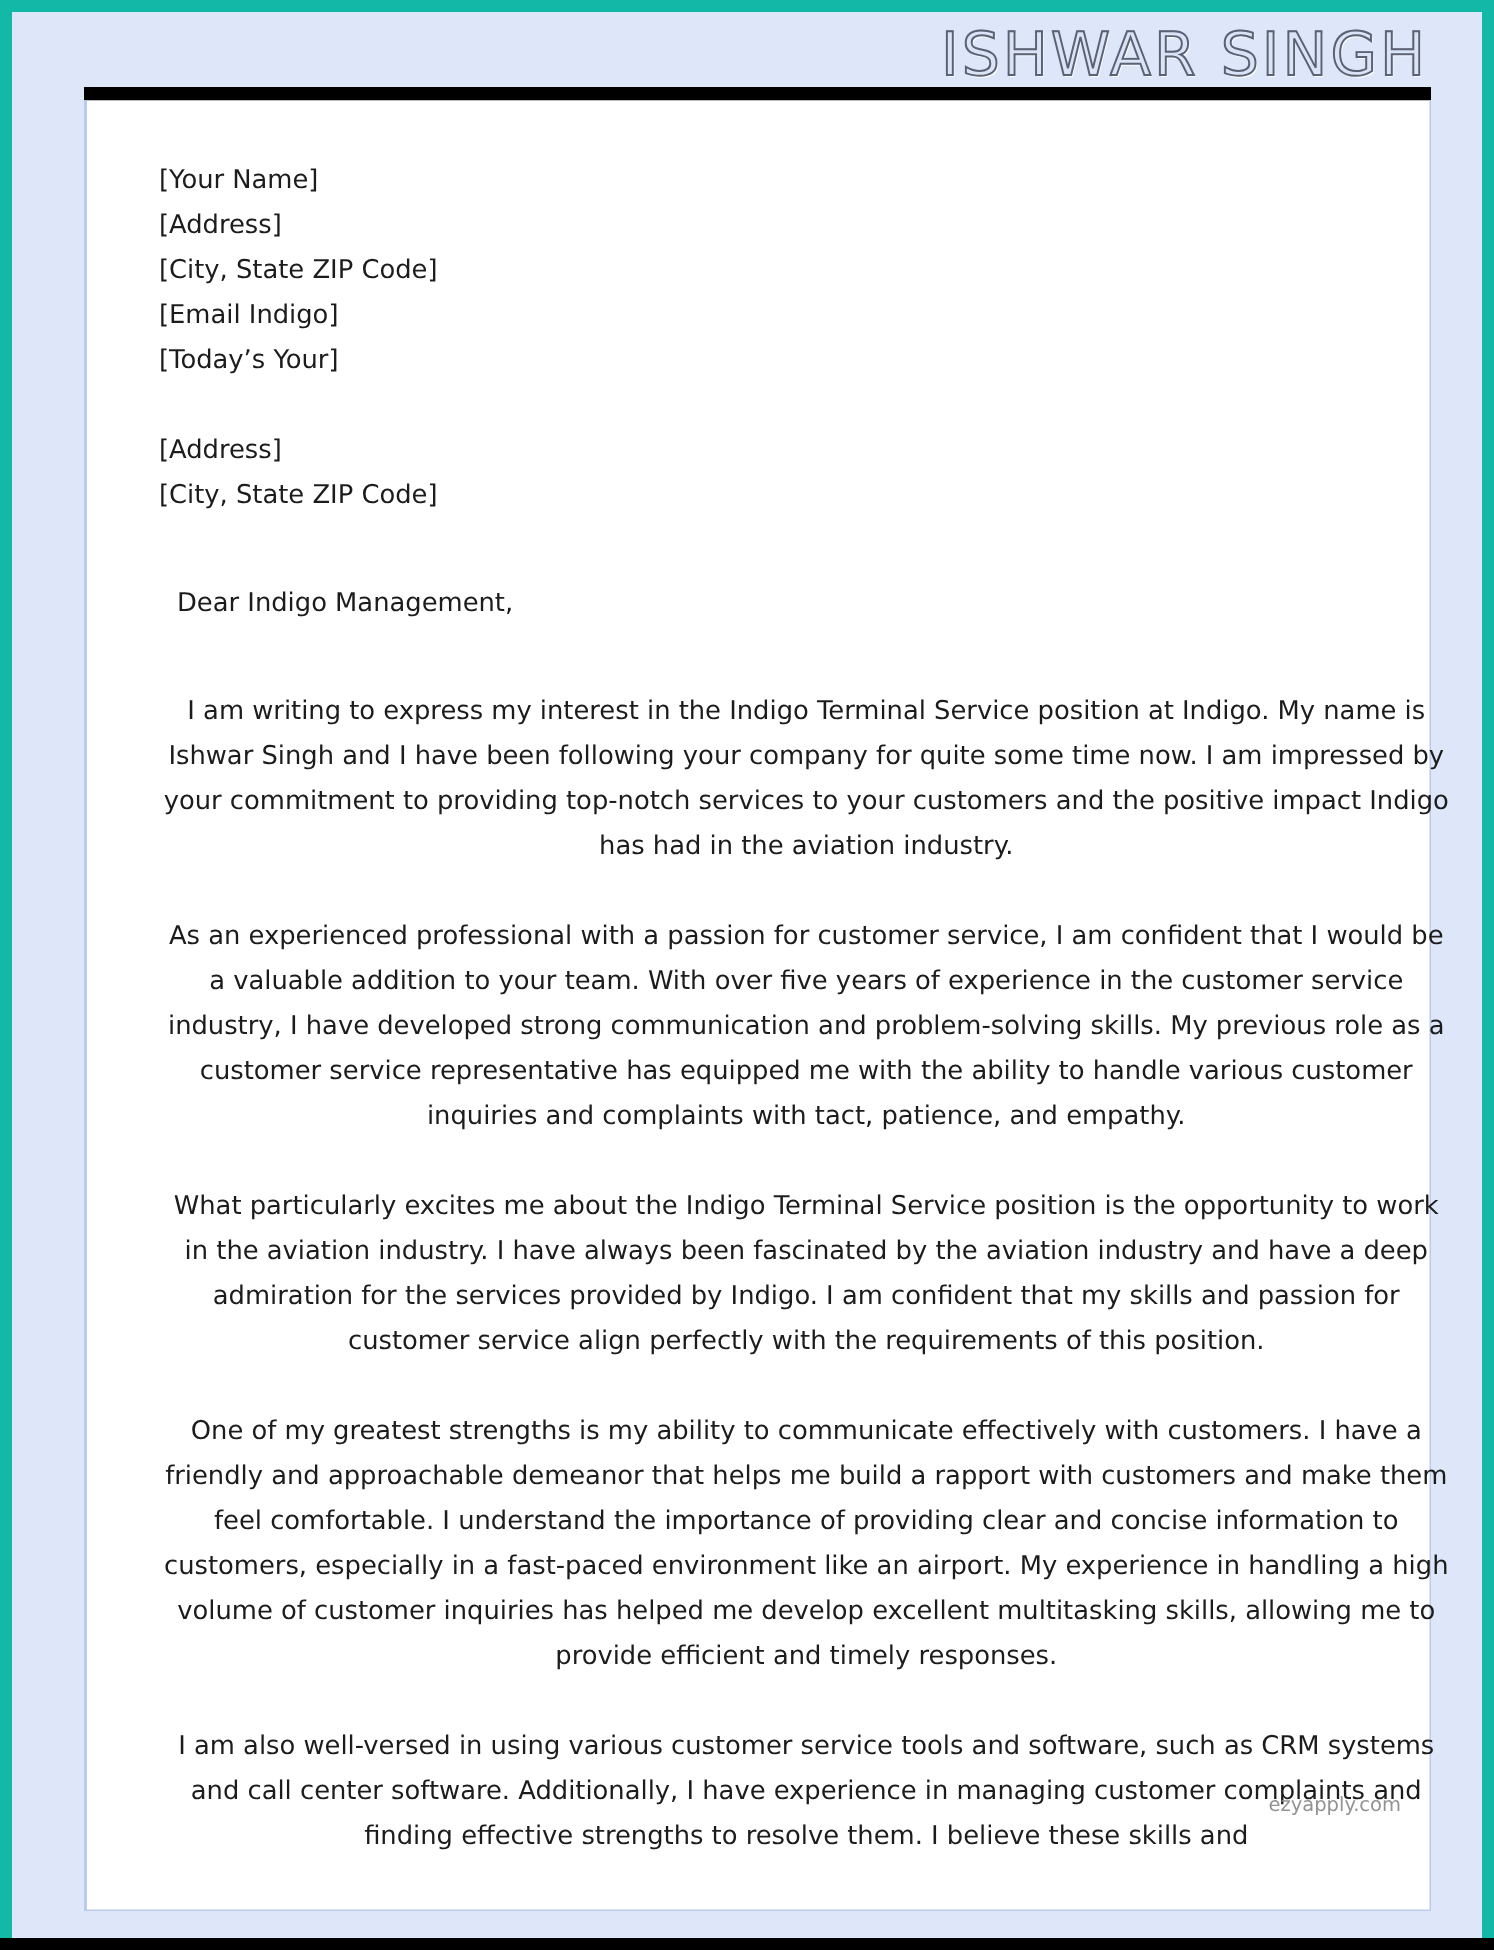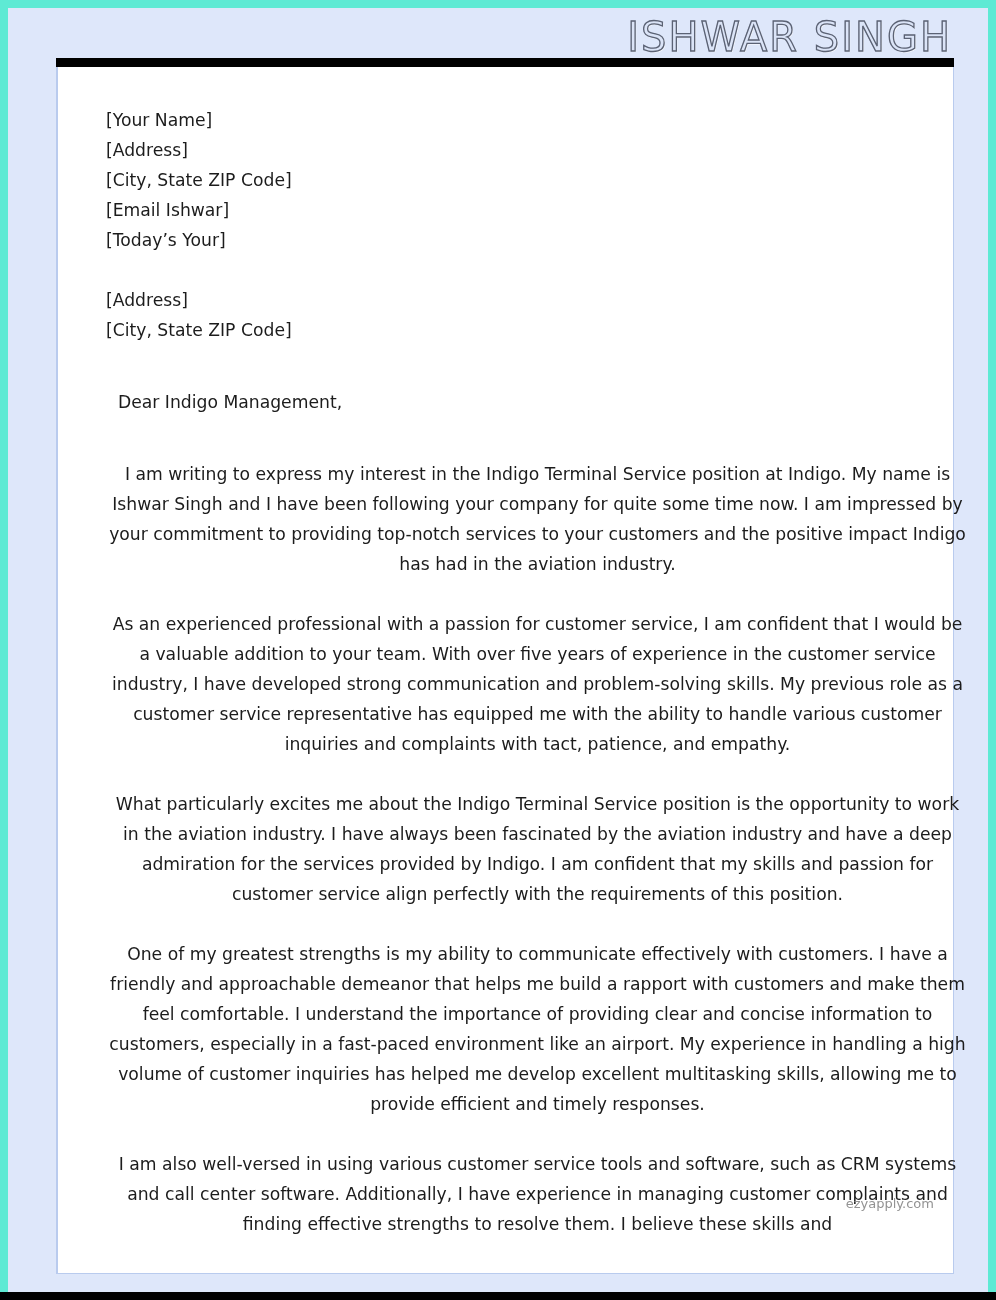--- a/index.html
+++ b/index.html
@@ -7,21 +7,21 @@
   html, body {
     width:996px; height:1300px;
     background:#000000;
     font-family:"DejaVu Sans", sans-serif;
     overflow:hidden;
   }
 
   #canvas {
     position:relative;
     width:996px; height:1300px;
-    background:#5eead4;
+    background:#14b8a6;
     overflow:hidden;
   }
 
   
   .blue-field {
     position:absolute;
     left:8px; top:8px;
     width:980px; height:1284px;
     background:#dee7fa;
     overflow:hidden;
@@ -132,21 +132,21 @@
     <div class="top-rule"></div>
 
     <div class="page"></div>
 
     <div class="text-layer">
 
       <div class="addr-block">
         <span class="addr-line">[Your Name]</span>
         <span class="addr-line">[Address]</span>
         <span class="addr-line">[City, State ZIP Code]</span>
-        <span class="addr-line">[Email Ishwar]</span>
+        <span class="addr-line">[Email Indigo]</span>
         <span class="addr-line">[Today’s Your]</span>
       </div>
 
       <div class="gap"></div>
 
       <div class="addr-block">
         <span class="addr-line">[Address]</span>
         <span class="addr-line">[City, State ZIP Code]</span>
       </div>
 

